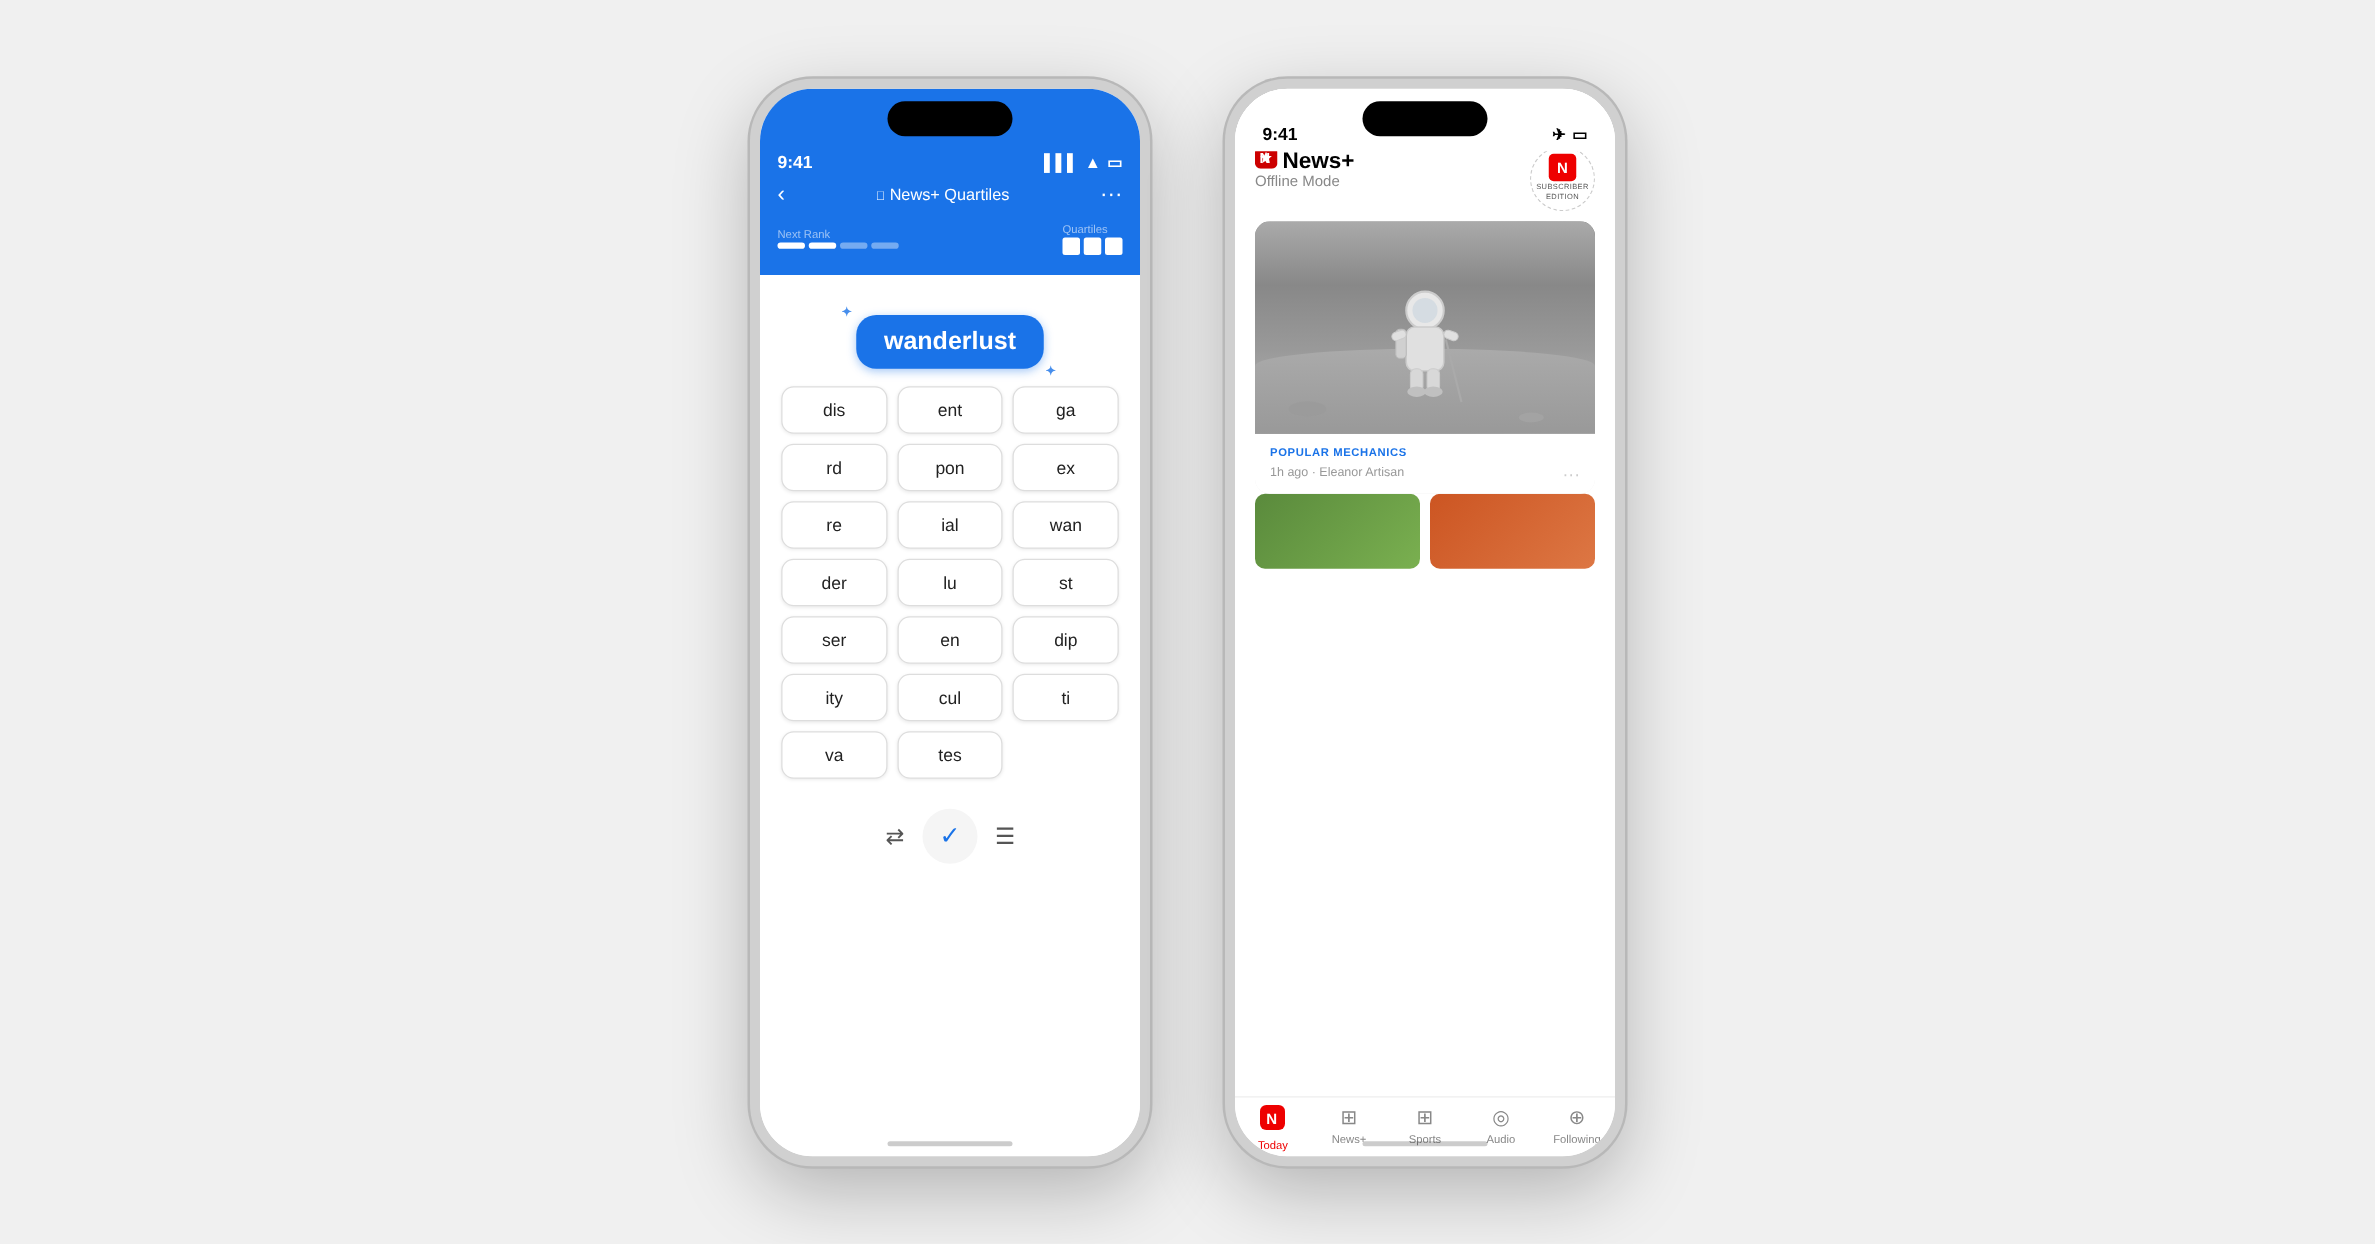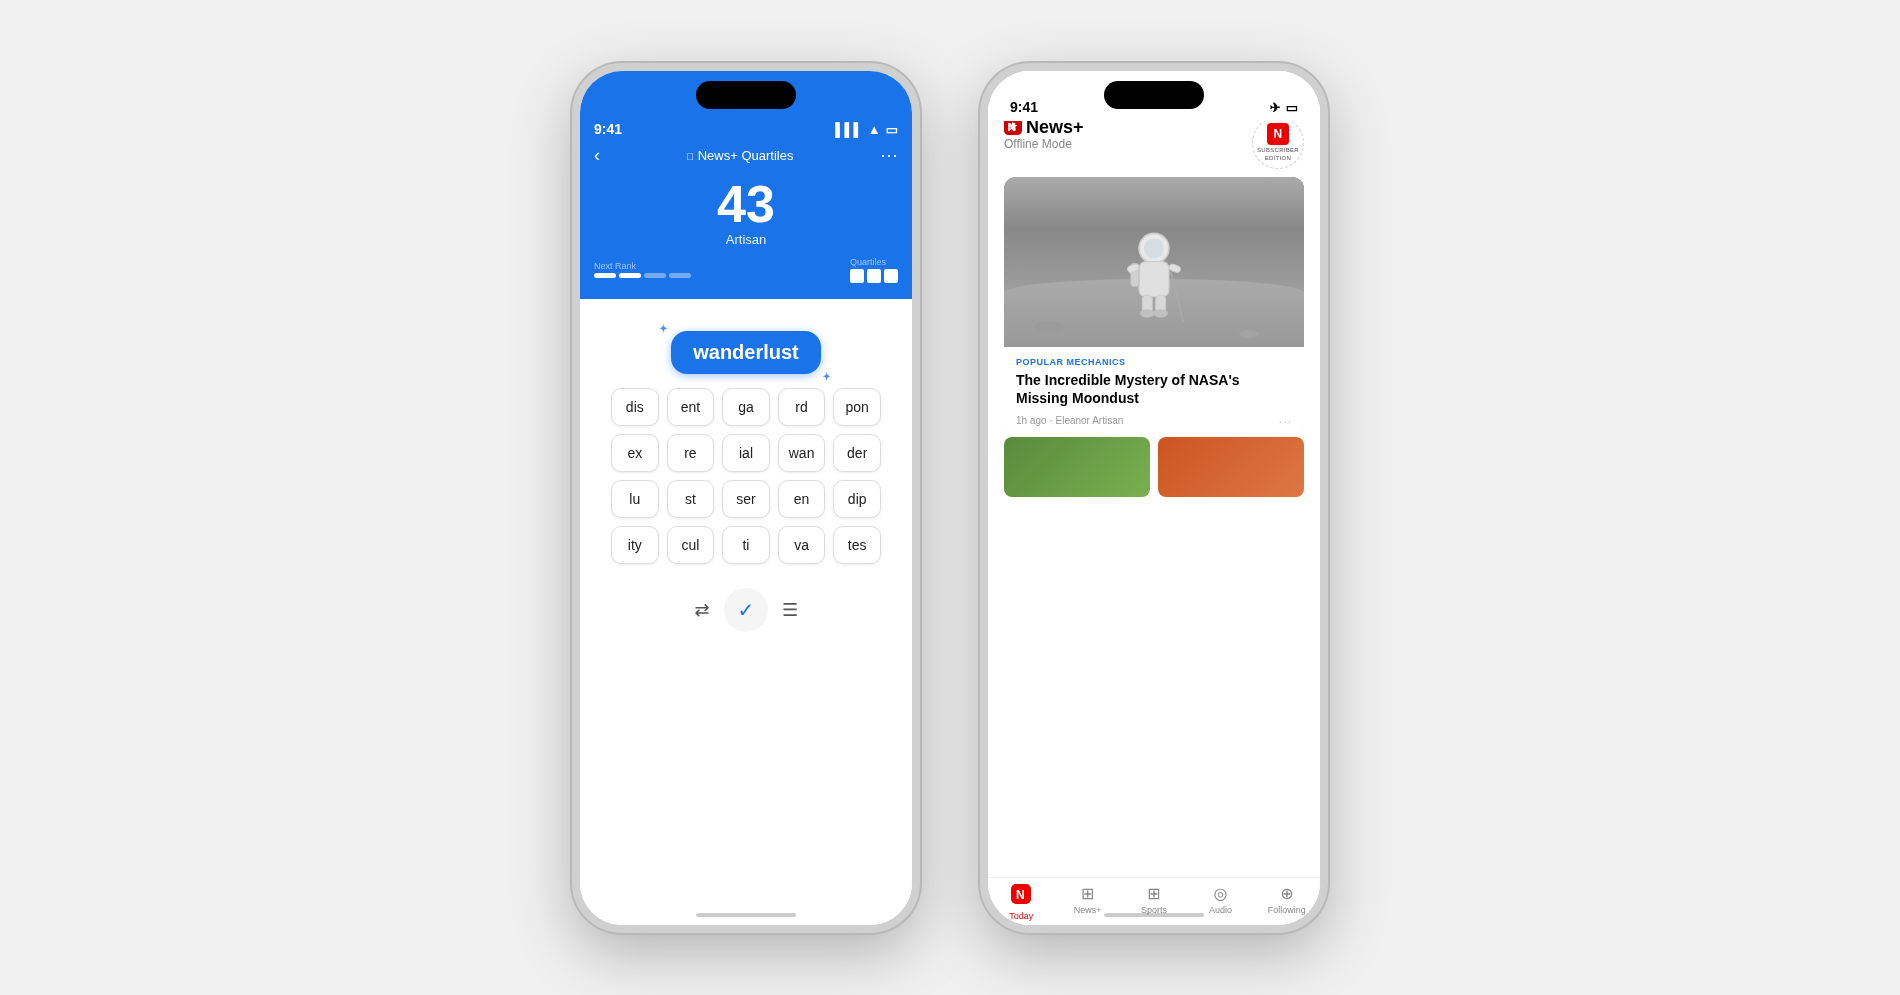--- a/index.html
+++ b/index.html
@@ -10,21 +10,21 @@
       background: #f0f0f0;
       display: flex;
       align-items: center;
       justify-content: center;
       gap: 60px;
       font-family: -apple-system, BlinkMacSystemFont, 'SF Pro Display', 'Helvetica Neue', sans-serif;
     }
 
     
     .phone {
-      width: 348px;
+      width: 320px;
       height: 870px;
       background: #fff;
       border-radius: 50px;
       border: 8px solid #d0d0d0;
       box-shadow: 0 0 0 2px #b8b8b8, 0 20px 60px rgba(0,0,0,0.25);
       position: relative;
       overflow: hidden;
     }
 
     
@@ -233,21 +233,21 @@
       color: #1a73e8;
       font-size: 10px;
       opacity: 0.8;
     }
     .phone1 .current-word::before { top: -8px; left: -12px; }
     .phone1 .current-word::after { bottom: -8px; right: -10px; }
 
     
     .phone1 .tile-grid {
       display: grid;
-      grid-template-columns: repeat(5, 1fr);
+      grid-template-columns: repeat(3, 1fr);
       gap: 8px;
       width: 100%;
       max-width: 270px;
     }
 
     .phone1 .tile {
       background: white;
       border: 1.5px solid #ddd;
       border-radius: 10px;
       padding: 10px 4px;
@@ -551,24 +551,20 @@
 
       <div class="nav-row">
         <span class="back-btn">‹</span>
         <div class="title">
           <span style="font-size:10px;"></span>
           <span> News+ Quartiles</span>
         </div>
         <span class="more-btn">···</span>
       </div>
 
-      <div class="score-area">
-        <div class="score-num">43</div>
-        <div class="score-label">Artisan</div>
-      </div>
 
       <div class="rank-row">
         <div class="rank-item">
           <div class="rank-label">Next Rank</div>
           <div class="progress-bar">
             <div class="seg active"></div>
             <div class="seg active"></div>
             <div class="seg"></div>
             <div class="seg"></div>
           </div>
@@ -703,21 +699,20 @@
 
               <line x1="60" y1="50" x2="75" y2="110" stroke="#aaa" stroke-width="2"></line>
             </svg>
 
             <div style="position:absolute;bottom:8%;left:10%;width:30px;height:12px;background:#999;border-radius:50%;opacity:0.6;"></div>
             <div style="position:absolute;bottom:5%;right:15%;width:20px;height:8px;background:#aaa;border-radius:50%;opacity:0.5;"></div>
           </div>
         </div>
         <div class="article-info">
           <div class="source-label">POPULAR MECHANICS</div>
-          <div class="article-title">The Incredible Mystery of NASA's Missing Moondust</div>
           <div class="article-meta">
             <span>
               <span>1h ago</span>
               <span> · </span>
               <span>Eleanor Artisan</span>
             </span>
             <span style="cursor:pointer;color:#ccc;font-size:14px;">···</span>
           </div>
         </div>
       </div>

